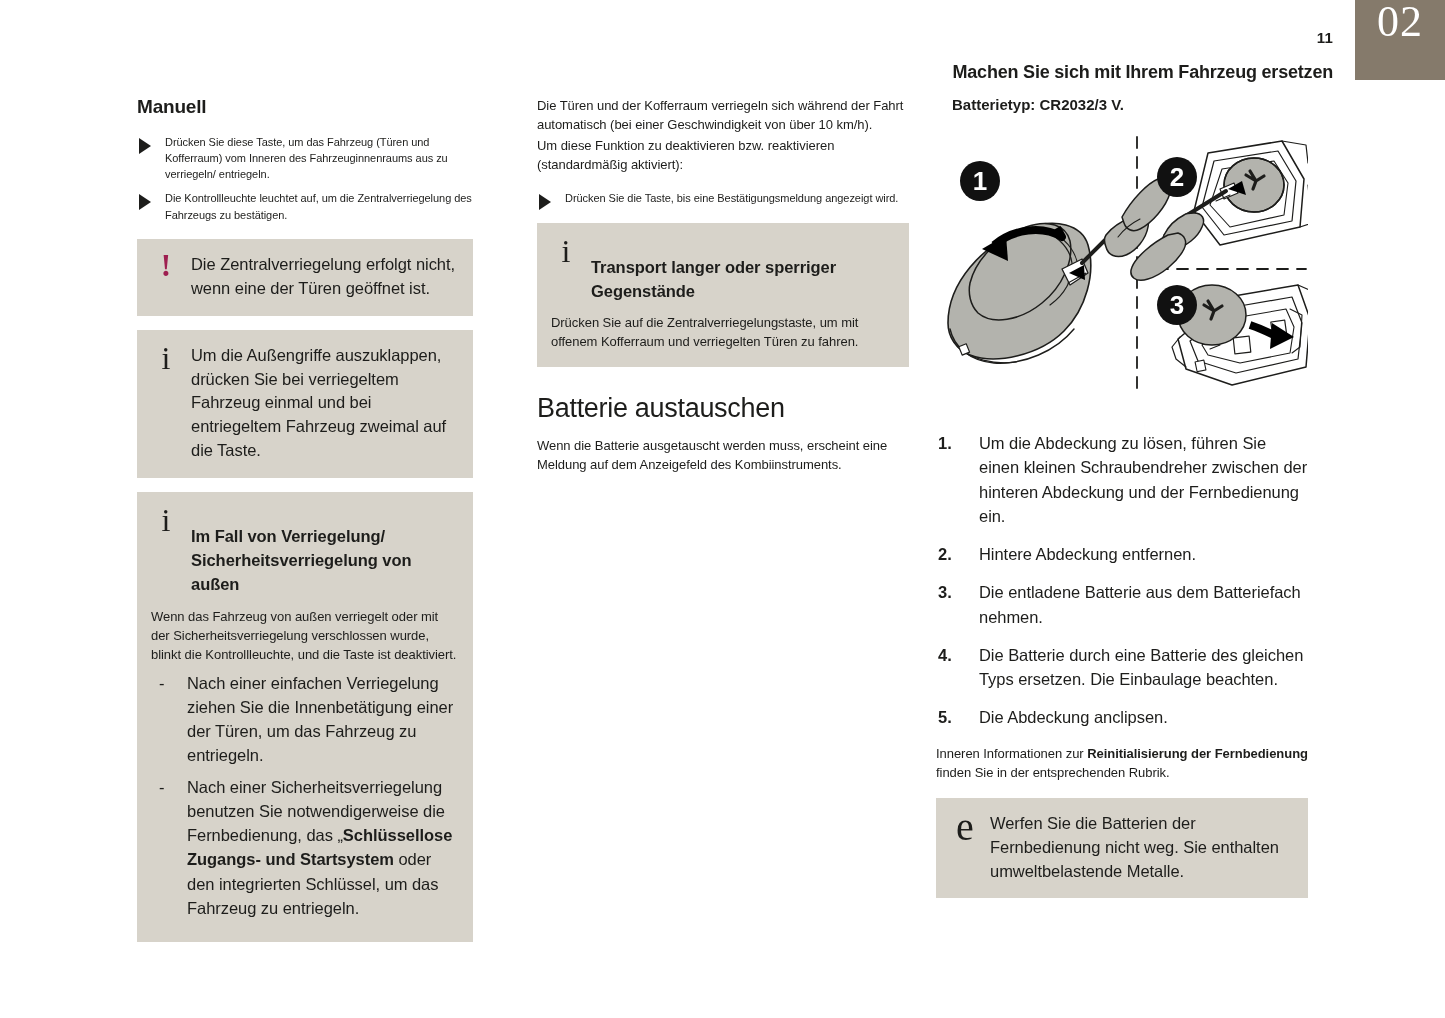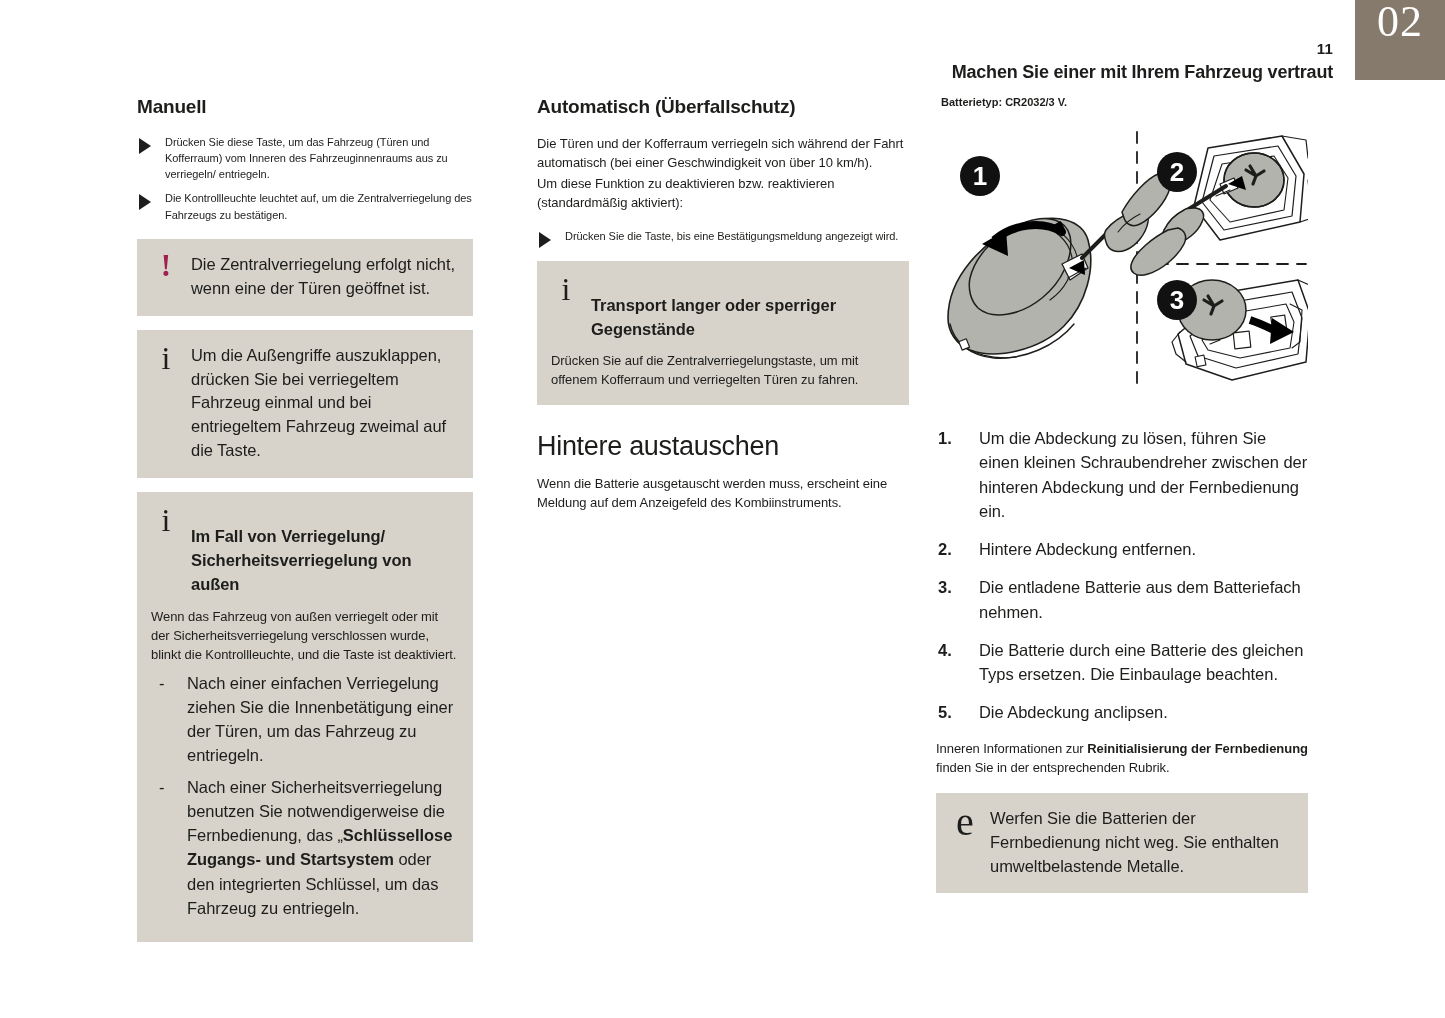--- a/index.html
+++ b/index.html
@@ -14,21 +14,21 @@
   
   .chapter-tab{
     position:absolute;left:1355px;top:0;width:90px;height:80px;
     background:#857a6b;display:flex;align-items:flex-start;justify-content:center;
   }
   .chapter-tab span{
     font-family:"Liberation Serif","DejaVu Serif",serif;
     color:#fff;font-size:44px;line-height:1;letter-spacing:1px;
   }
   .pagenum{
-    position:absolute;right:112px;top:40px;
+    position:absolute;right:112px;top:29px;
     font-size:15px;font-weight:bold;letter-spacing:.2px;
   }
   .header-title{
     position:absolute;right:112px;top:62px;
     font-size:18px;font-weight:600;letter-spacing:-.2px;white-space:nowrap;
   }
 
   
   .col{position:absolute;top:96px;}
   .col1{left:137px;width:336px;}
@@ -99,34 +99,34 @@
     padding-left:40px;font-size:16.5px;line-height:1.45;letter-spacing:-.05px;
   }
   .note .hang.b{font-weight:bold;margin-top:19px;}
   .note .flow{
     font-size:13px;line-height:1.45;letter-spacing:-.05px;padding-left:0;
   }
   .note .flow.topgap{margin-top:11px;}
 
   
   .illus{width:372px;height:268px;margin:10px 0 26px 0;}
-  .batt-label{font-size:11px;font-weight:bold;margin:0 0 10px 5px;}
+  .batt-label{font-size:15px;font-weight:bold;margin:0 0 10px 16px;}
 
   b{font-weight:bold;}
 </style>
 </head>
 <body>
 
 <div class="page">
 
   <div class="chapter-tab">
     <span>02</span>
   </div>
   <div class="pagenum">11</div>
-  <div class="header-title">Machen Sie einer mit Ihrem Fahrzeug vertraut</div>
+  <div class="header-title">Machen Sie sich mit Ihrem Fahrzeug ersetzen</div>
 
   <div class="col col1">
 
     <h2 class="sec-head">Manuell</h2>
 
     <ul class="arrows">
       <li>
         <span class="tri"></span>
         <span>Drücken Sie diese Taste, um das Fahrzeug (Türen und Kofferraum) vom Inneren des Fahrzeuginnenraums aus zu verriegeln/ entriegeln.</span>
       </li>
@@ -161,21 +161,20 @@
           <span class="dsh">-</span>
           <span><span>Nach einer Sicherheitsverriegelung benutzen Sie notwendigerweise die Fernbedienung, das „</span><b>Schlüssellose Zugangs- und Startsystem</b><span> oder den integrierten Schlüssel, um das Fahrzeug zu entriegeln.</span></span>
         </li>
       </ul>
     </div>
 
   </div>
 
   <div class="col col2">
 
-    <h2 class="sec-head">Automatisch (Überfallschutz)</h2>
 
     <p class="body">Die Türen und der Kofferraum verriegeln sich während der Fahrt automatisch (bei einer Geschwindigkeit von über 10 km/h).</p>
     <p class="body">Um diese Funktion zu deaktivieren bzw. reaktivieren (standardmäßig aktiviert):</p>
 
     <div class="gap"></div>
 
     <ul class="arrows">
       <li>
         <span class="tri"></span>
         <span>Drücken Sie die Taste, bis eine Bestätigungsmeldung angezeigt wird.</span>
@@ -183,21 +182,21 @@
     </ul>
 
     <div class="gap-s"></div>
 
     <div class="note">
       <div class="icon-i">i</div>
       <div class="hang b">Transport langer oder sperriger Gegenstände</div>
       <div class="flow topgap">Drücken Sie auf die Zentralverriegelungstaste, um mit offenem Kofferraum und verriegelten Türen zu fahren.</div>
     </div>
 
-    <h2 class="sec-head-light">Hintere austauschen</h2>
+    <h2 class="sec-head-light">Batterie austauschen</h2>
     <p class="body">Wenn die Batterie ausgetauscht werden muss, erscheint eine Meldung auf dem Anzeigefeld des Kombiinstruments.</p>
 
   </div>
 
   <div class="col col3">
 
     <div class="batt-label">Batterietyp: CR2032/3 V.</div>
 
     
     <svg class="illus" viewBox="0 0 372 268">

